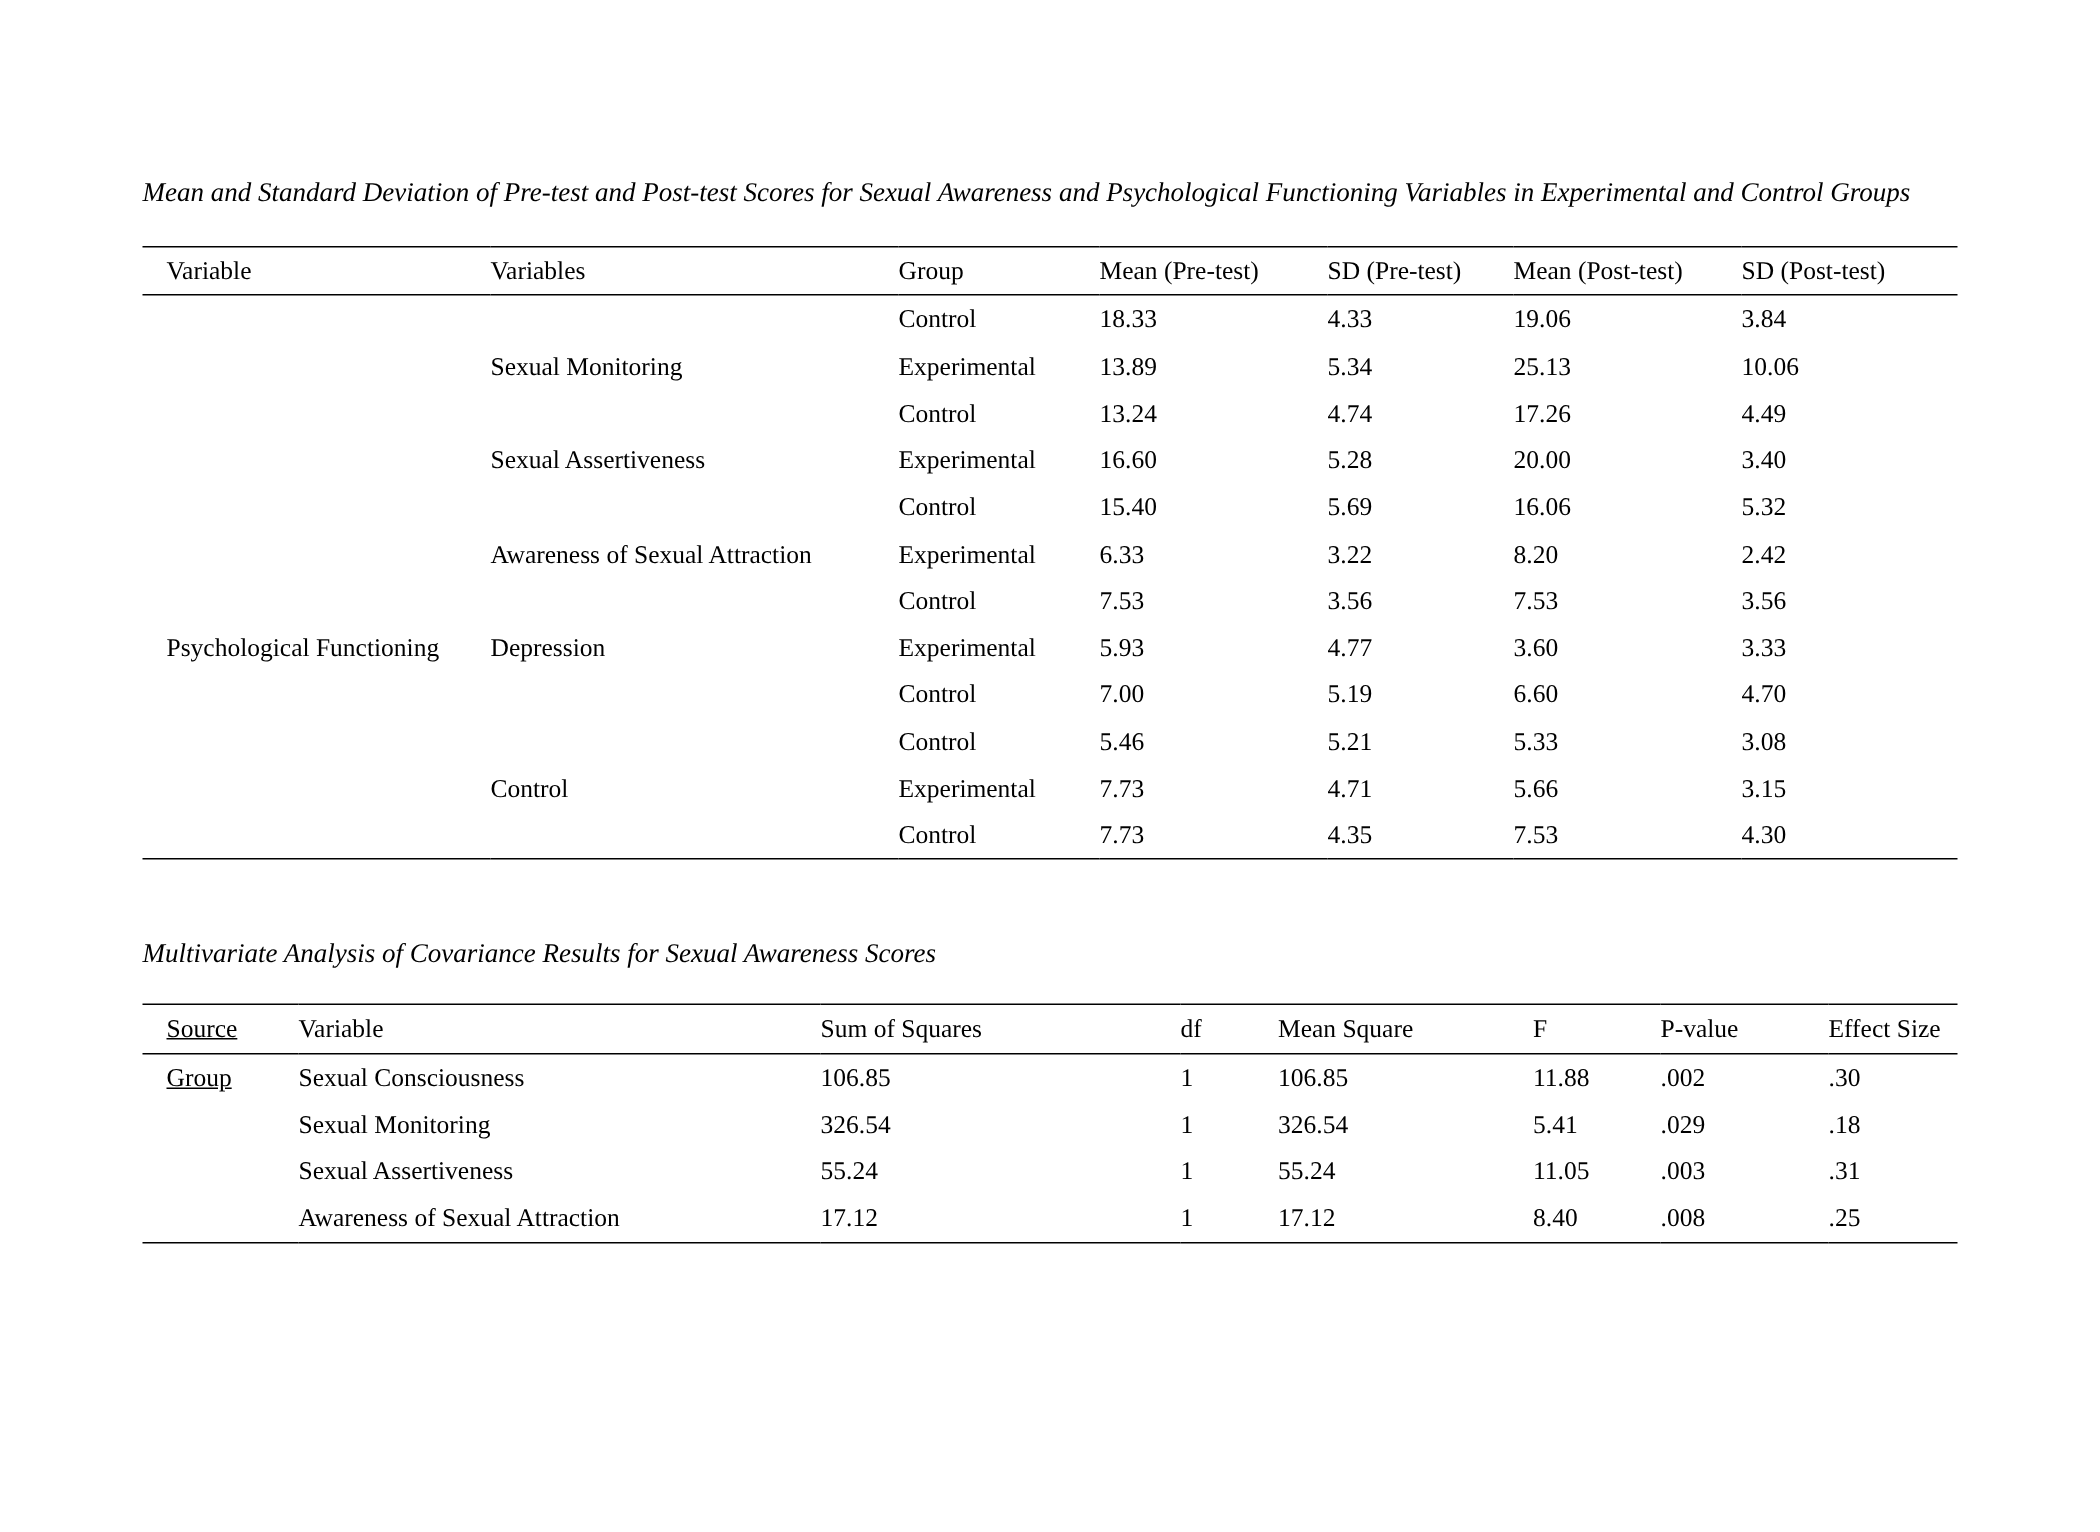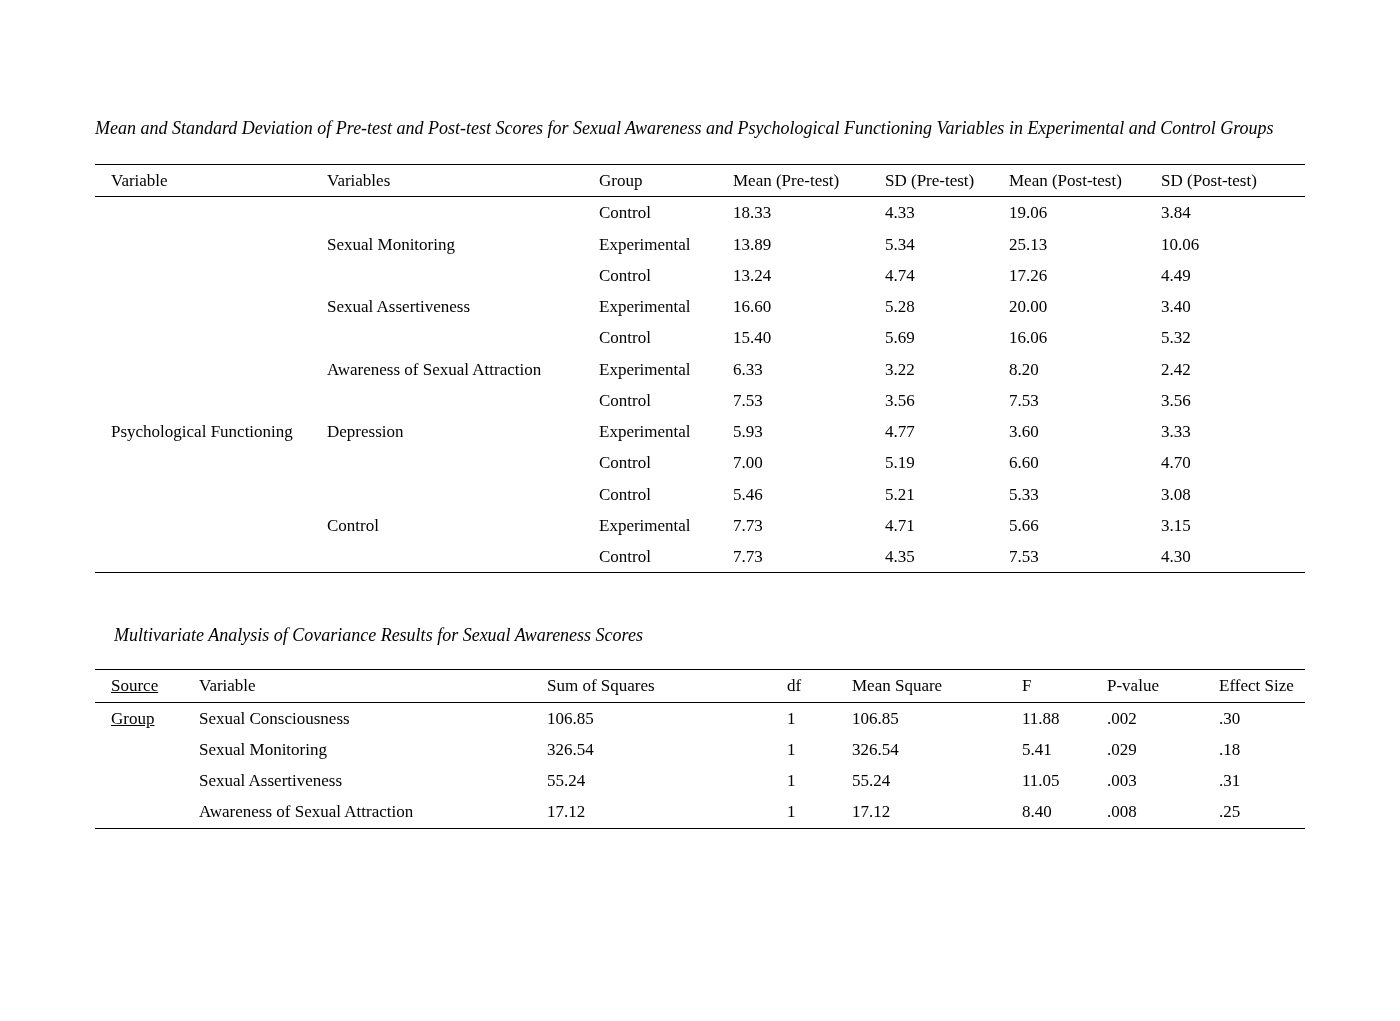--- a/index.html
+++ b/index.html
@@ -25,21 +25,20 @@
     font-size: 18px;
     line-height: 2.0;
     text-align: justify;
     text-justify: inter-word;
     margin: 0 0 18px 0;
     width: 1210px;
   }
   .table-caption.single {
     text-align: left;
     margin-bottom: 16px;
-    margin-left: 19px;
   }
 
   table.apa {
     border-collapse: collapse;
     width: 1210px;
     font-size: 17px;
     table-layout: fixed;
   }
   table.apa th,
   table.apa td {

